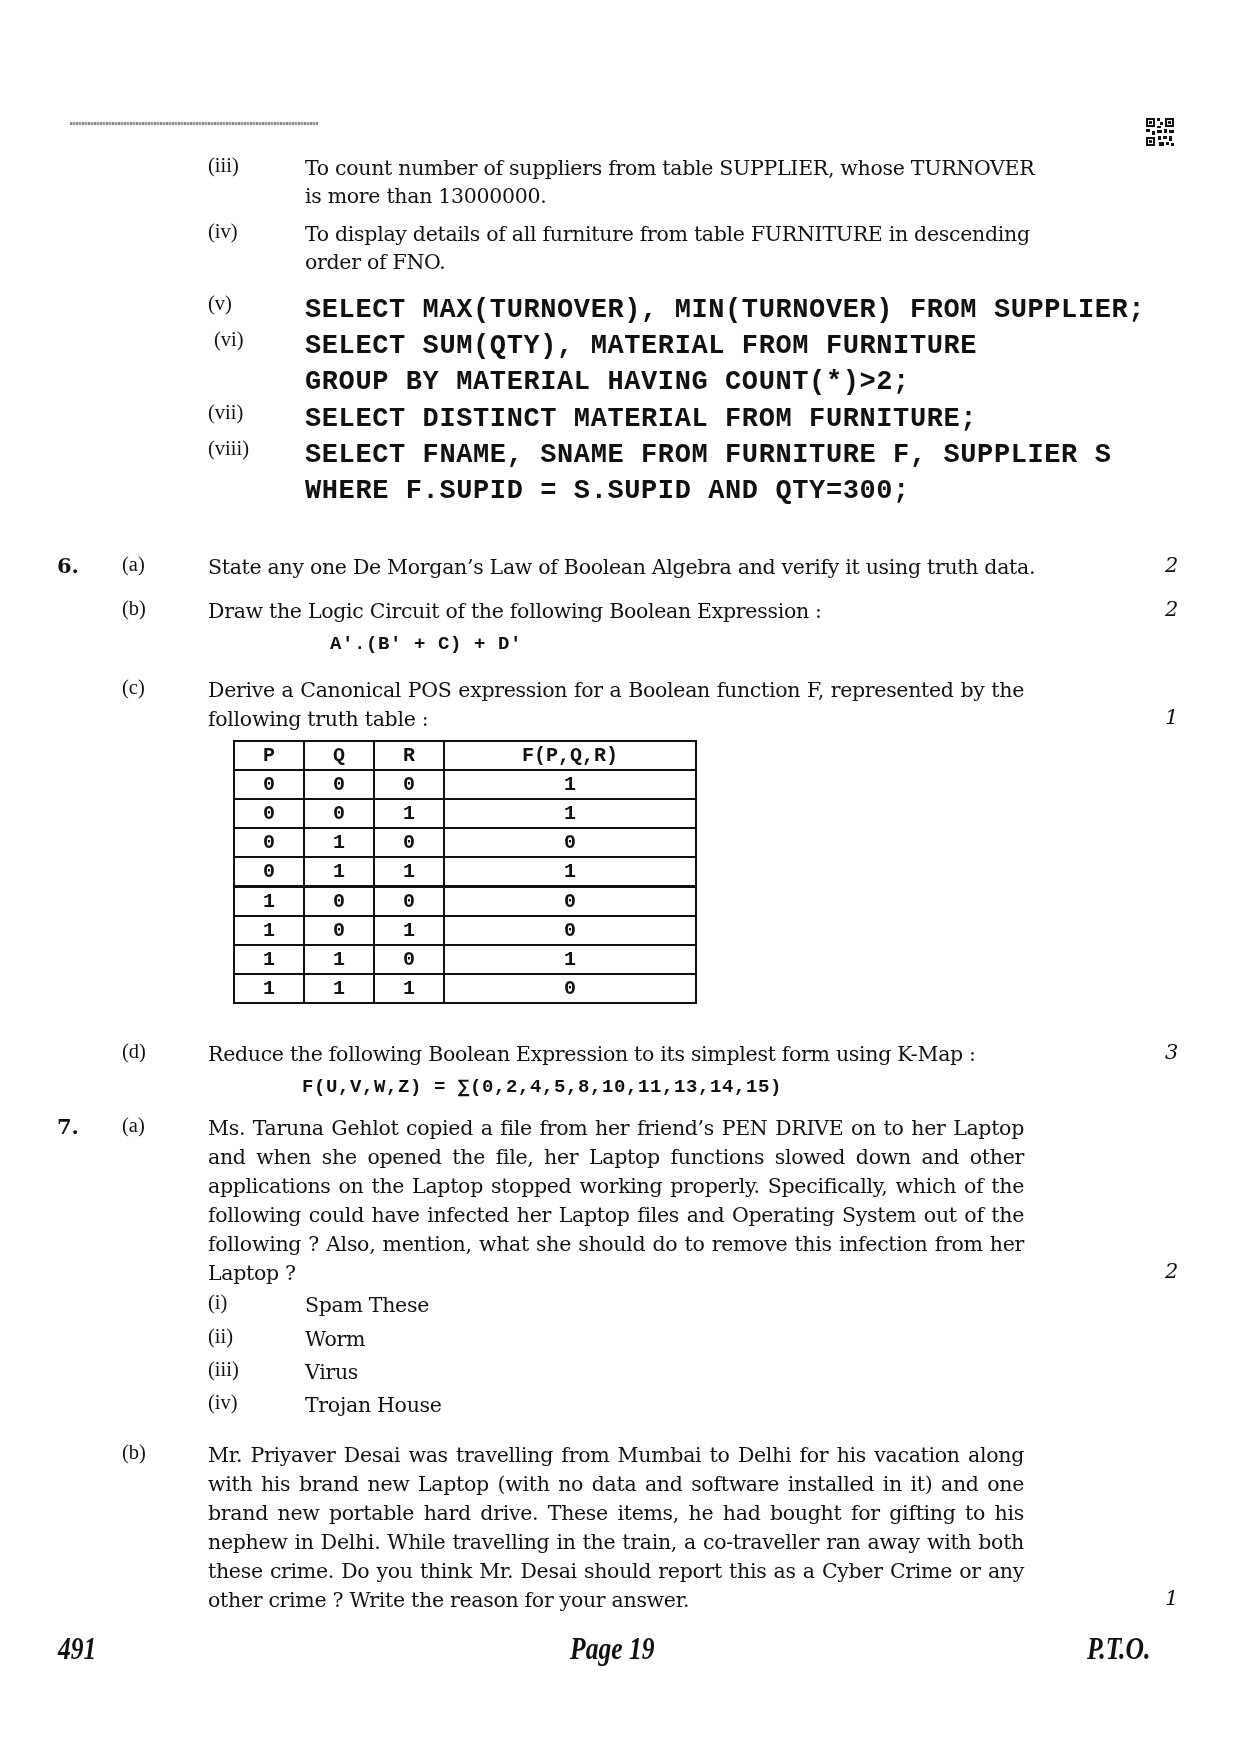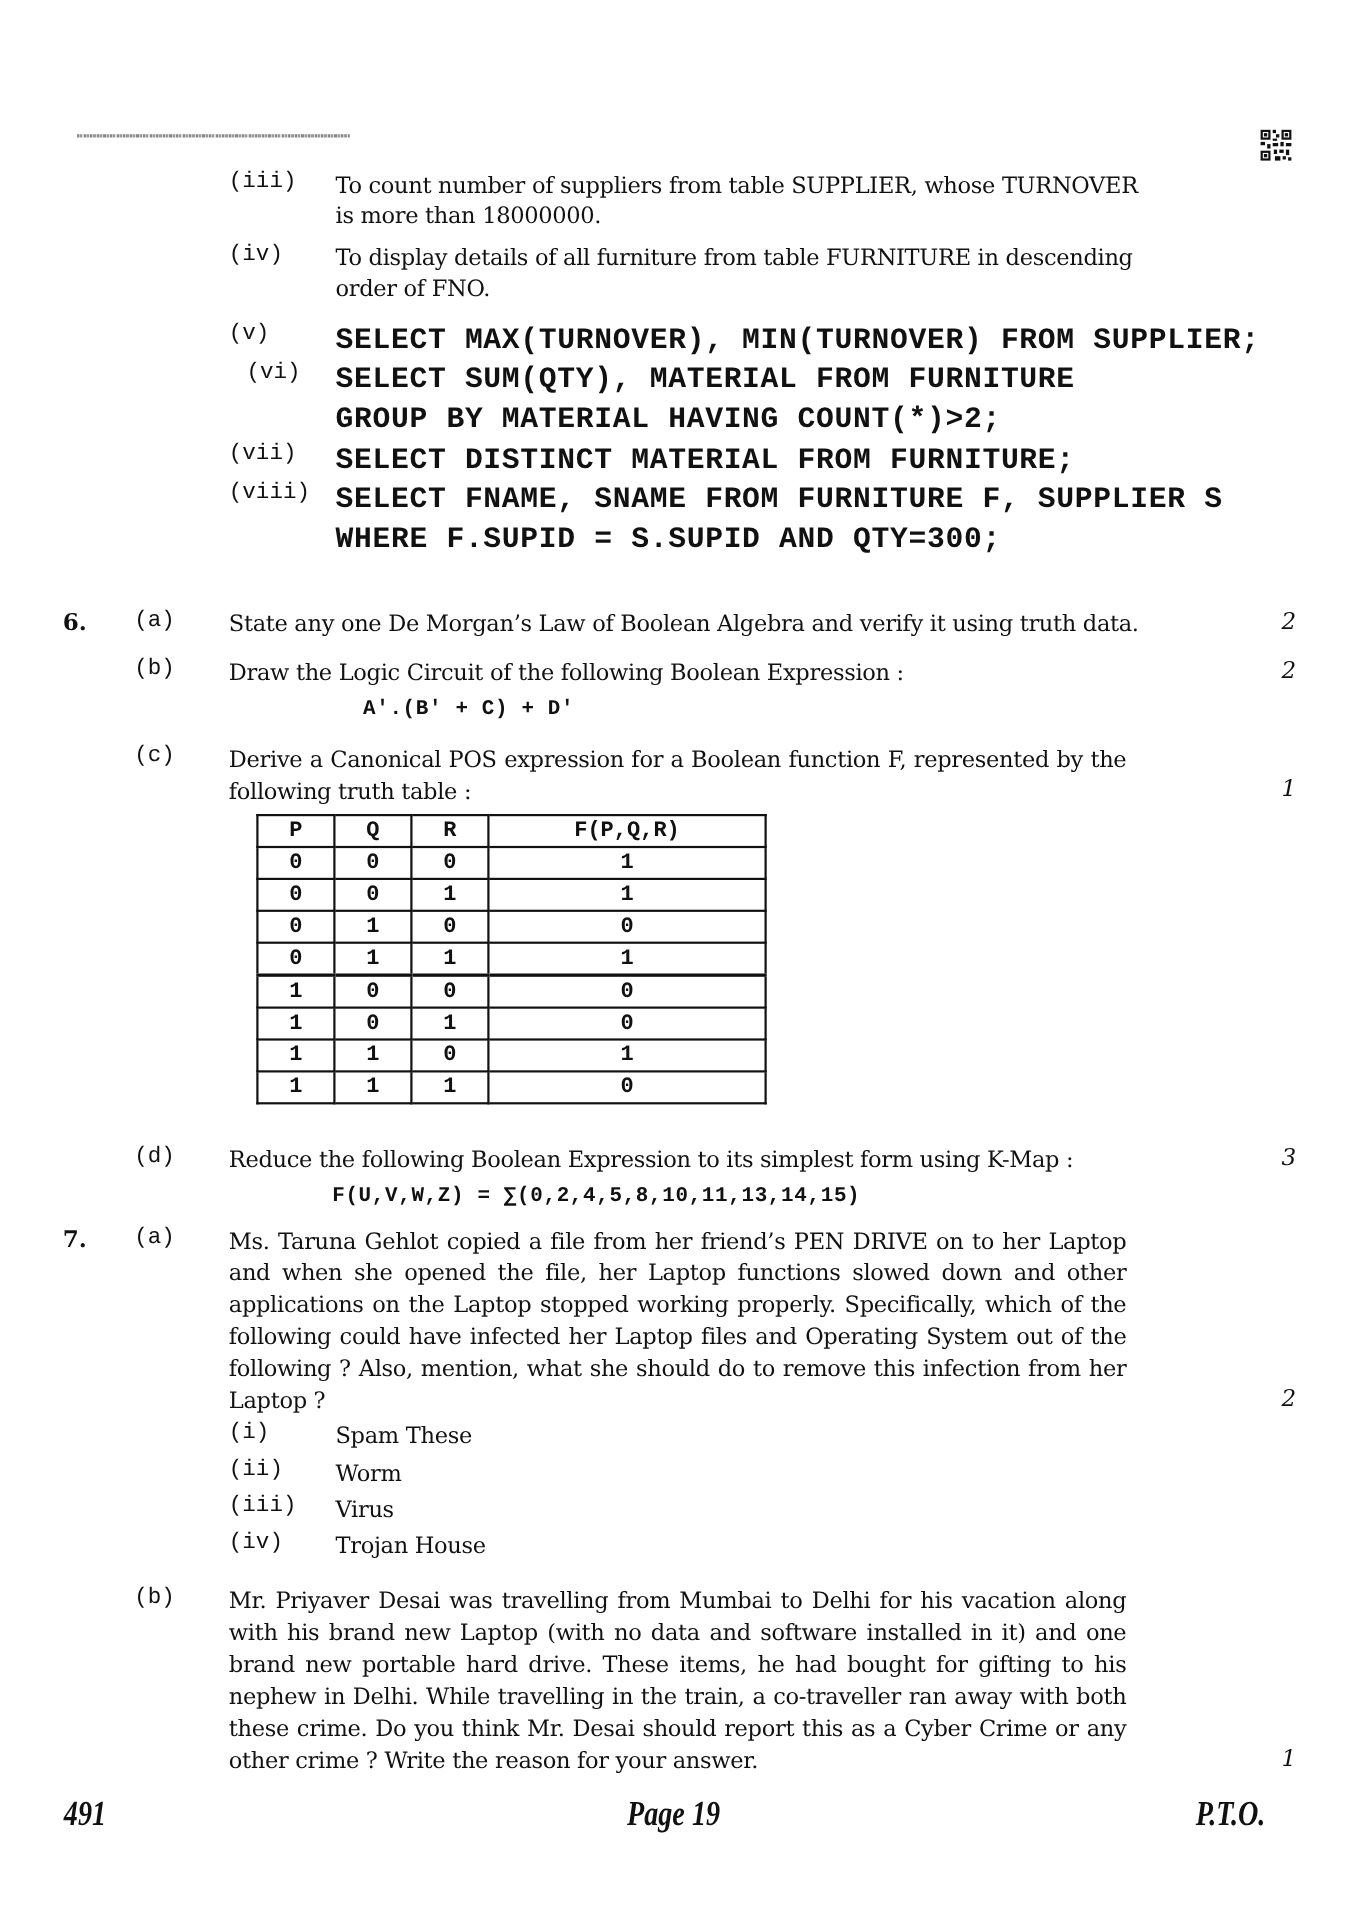--- a/index.html
+++ b/index.html
@@ -2,21 +2,21 @@
 <html><head>
 <meta charset="utf-8">
 <style>
   html, body { margin: 0; padding: 0; background: #ffffff; }
   body { width: 1241px; height: 1755px; position: relative; overflow: hidden;
          font-family: "DejaVu Serif", "Liberation Serif", serif; color: #111; }
   .abs { position: absolute; white-space: nowrap; }
   .txt { font-family: "DejaVu Serif", "Liberation Serif", serif; font-size: 20.5px; line-height: 29px; letter-spacing: -0.3px; }
   .just { position: absolute; width: 816px; text-align: justify; text-align-last: justify; white-space: normal; }
   .mono { font-family: "Liberation Mono", "DejaVu Sans Mono", monospace; font-weight: bold; font-size: 27px; letter-spacing: 0.6px; }
-  .label { font-family: Liberation Mono, monospace; font-size: 20.5px; }
+  .label { font-family: Liberation Serif, serif; font-size: 20.5px; }
   .qnum { font-family: "DejaVu Serif", "Liberation Serif", serif; font-weight: bold; font-size: 21px; }
   .marks { font-family: "DejaVu Serif", "Liberation Serif", serif; font-style: italic; font-size: 21px; }
   .footer { font-family: "Liberation Serif", "DejaVu Serif", serif; font-style: italic; font-weight: bold; font-size: 32px; transform: scaleX(0.8); transform-origin: left center; }
   .noise { position: absolute; left: 70px; top: 122px; width: 248px; height: 3px;
            background: repeating-linear-gradient(90deg, #888 0 2px, #ccc 2px 3px, #999 3px 5px, #ddd 5px 6px); }
   .qr { position: absolute; left: 1145px; top: 117px; width: 30px; height: 30px; }
   table.tt { position: absolute; left: 233px; top: 740px; border-collapse: collapse;
              font-family: "Liberation Mono", "DejaVu Sans Mono", monospace; font-weight: bold; font-size: 20px; }
   table.tt td, table.tt th { border: 2px solid #111; text-align: center; height: 27px; padding: 0; font-weight: bold; }
   table.tt tr.sep td { border-top: 3px solid #111; }
@@ -48,30 +48,30 @@
   <rect x="18" y="19" width="4" height="3" fill="#111"></rect>
     <rect x="24" y="19" width="3" height="5" fill="#111"></rect>
     <rect x="14" y="25" width="5" height="4" fill="#111"></rect>
   <rect x="21" y="25" width="3" height="3" fill="#111"></rect>
     <rect x="26" y="26" width="3" height="3" fill="#111"></rect>
 </svg>
 
 <section>
   <div class="abs label" style="left:208px; top:154px;">(iii)</div>
   <div class="abs txt" style="left:305px; top:154px;">To count number of suppliers from table SUPPLIER, whose TURNOVER</div>
-  <div class="abs txt" style="left:305px; top:182px;">is more than 18000000.</div>
+  <div class="abs txt" style="left:305px; top:182px;">is more than 13000000.</div>
 
   <div class="abs label" style="left:208px; top:220px;">(iv)</div>
   <div class="abs txt" style="left:305px; top:220px;">To display details of all furniture from table FURNITURE in descending</div>
   <div class="abs txt" style="left:305px; top:248px;">order of FNO.</div>
 
   <div class="abs label" style="left:208px; top:292px;">(v)</div>
   <div class="abs mono" style="left:305px; top:295px;">SELECT MAX(TURNOVER), MIN(TURNOVER) FROM SUPPLIER;</div>
 
-  <div class="abs label" style="left:224px; top:328px;">(vi)</div>
+  <div class="abs label" style="left:214px; top:328px;">(vi)</div>
   <div class="abs mono" style="left:305px; top:331px;">SELECT SUM(QTY), MATERIAL FROM FURNITURE</div>
   <div class="abs mono" style="left:305px; top:367px;">GROUP BY MATERIAL HAVING COUNT(*)&gt;2;</div>
 
   <div class="abs label" style="left:208px; top:401px;">(vii)</div>
   <div class="abs mono" style="left:305px; top:404px;">SELECT DISTINCT MATERIAL FROM FURNITURE;</div>
 
   <div class="abs label" style="left:208px; top:437px;">(viii)</div>
   <div class="abs mono" style="left:305px; top:440px;">SELECT FNAME, SNAME FROM FURNITURE F, SUPPLIER S</div>
   <div class="abs mono" style="left:305px; top:476px;">WHERE F.SUPID = S.SUPID AND QTY=300;</div>
 </section>

